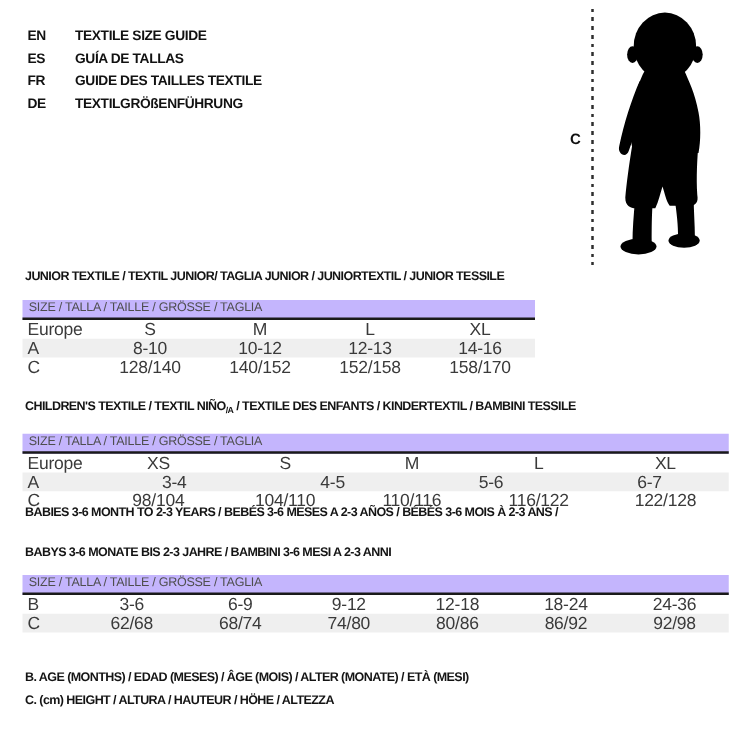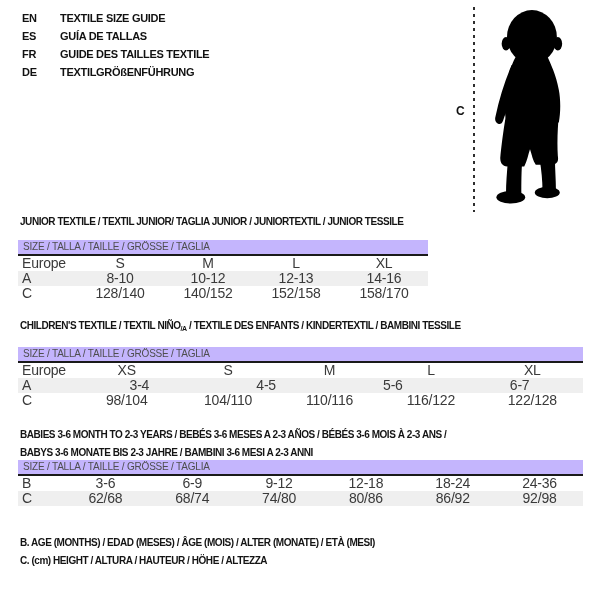--- a/index.html
+++ b/index.html
@@ -2,21 +2,21 @@
 <html><head>
 <meta charset="utf-8">
 <style>
   html,body { margin:0; padding:0; background:#fff; }
   .canvas {
     position:relative; width:600px; height:600px; background:#ffffff;
     font-family:"Liberation Sans", sans-serif; color:#1a1a1a; overflow:hidden;
   }
 
   
-  .lang { position:absolute; left:22px; top:9px; }
+  .lang { position:absolute; left:22px; top:20px; }
   .lang-row { display:flex; height:18px; line-height:18px; font-weight:bold;
               font-size:11px; letter-spacing:-0.3px; color:#111; }
   .lang-code { width:38px; }
 
   
   .dash-line { position:absolute; left:473px; top:7px; width:2px; height:205px;
                background:repeating-linear-gradient(to bottom,#2e2e2e 0 3px,transparent 3px 7px); }
   .height-marker { position:absolute; left:456px; top:104px; font-weight:bold;
                    font-size:12px; color:#111; }
   .baby-svg { position:absolute; left:482px; top:6px; width:96px; height:204px; }
@@ -133,22 +133,22 @@
     <div class="trow">
       <span class="tlabel">C</span>
       <span class="tcell">98/104</span>
       <span class="tcell">104/110</span>
       <span class="tcell">110/116</span>
       <span class="tcell">116/122</span>
       <span class="tcell">122/128</span>
     </div>
   </div>
 
-  <div class="sec-title" style="top:429px">BABIES 3-6 MONTH TO 2-3 YEARS / BEBÉS 3-6 MESES A 2-3 AÑOS / BÉBÉS 3-6 MOIS À 2-3 ANS /</div>
-  <div class="sec-title" style="top:447px">BABYS 3-6 MONATE BIS 2-3 JAHRE / BAMBINI 3-6 MESI A 2-3 ANNI</div>
+  <div class="sec-title" style="top:405px">BABIES 3-6 MONTH TO 2-3 YEARS / BEBÉS 3-6 MESES A 2-3 AÑOS / BÉBÉS 3-6 MOIS À 2-3 ANS /</div>
+  <div class="sec-title" style="top:437px">BABYS 3-6 MONATE BIS 2-3 JAHRE / BAMBINI 3-6 MESI A 2-3 ANNI</div>
   <div class="size-table t3" style="top:460px">
     <div class="size-bar">SIZE / TALLA / TAILLE / GRÖSSE / TAGLIA</div>
     <div class="trow">
       <span class="tlabel">B</span>
       <span class="tcell">3-6</span>
       <span class="tcell">6-9</span>
       <span class="tcell">9-12</span>
       <span class="tcell">12-18</span>
       <span class="tcell">18-24</span>
       <span class="tcell">24-36</span>

